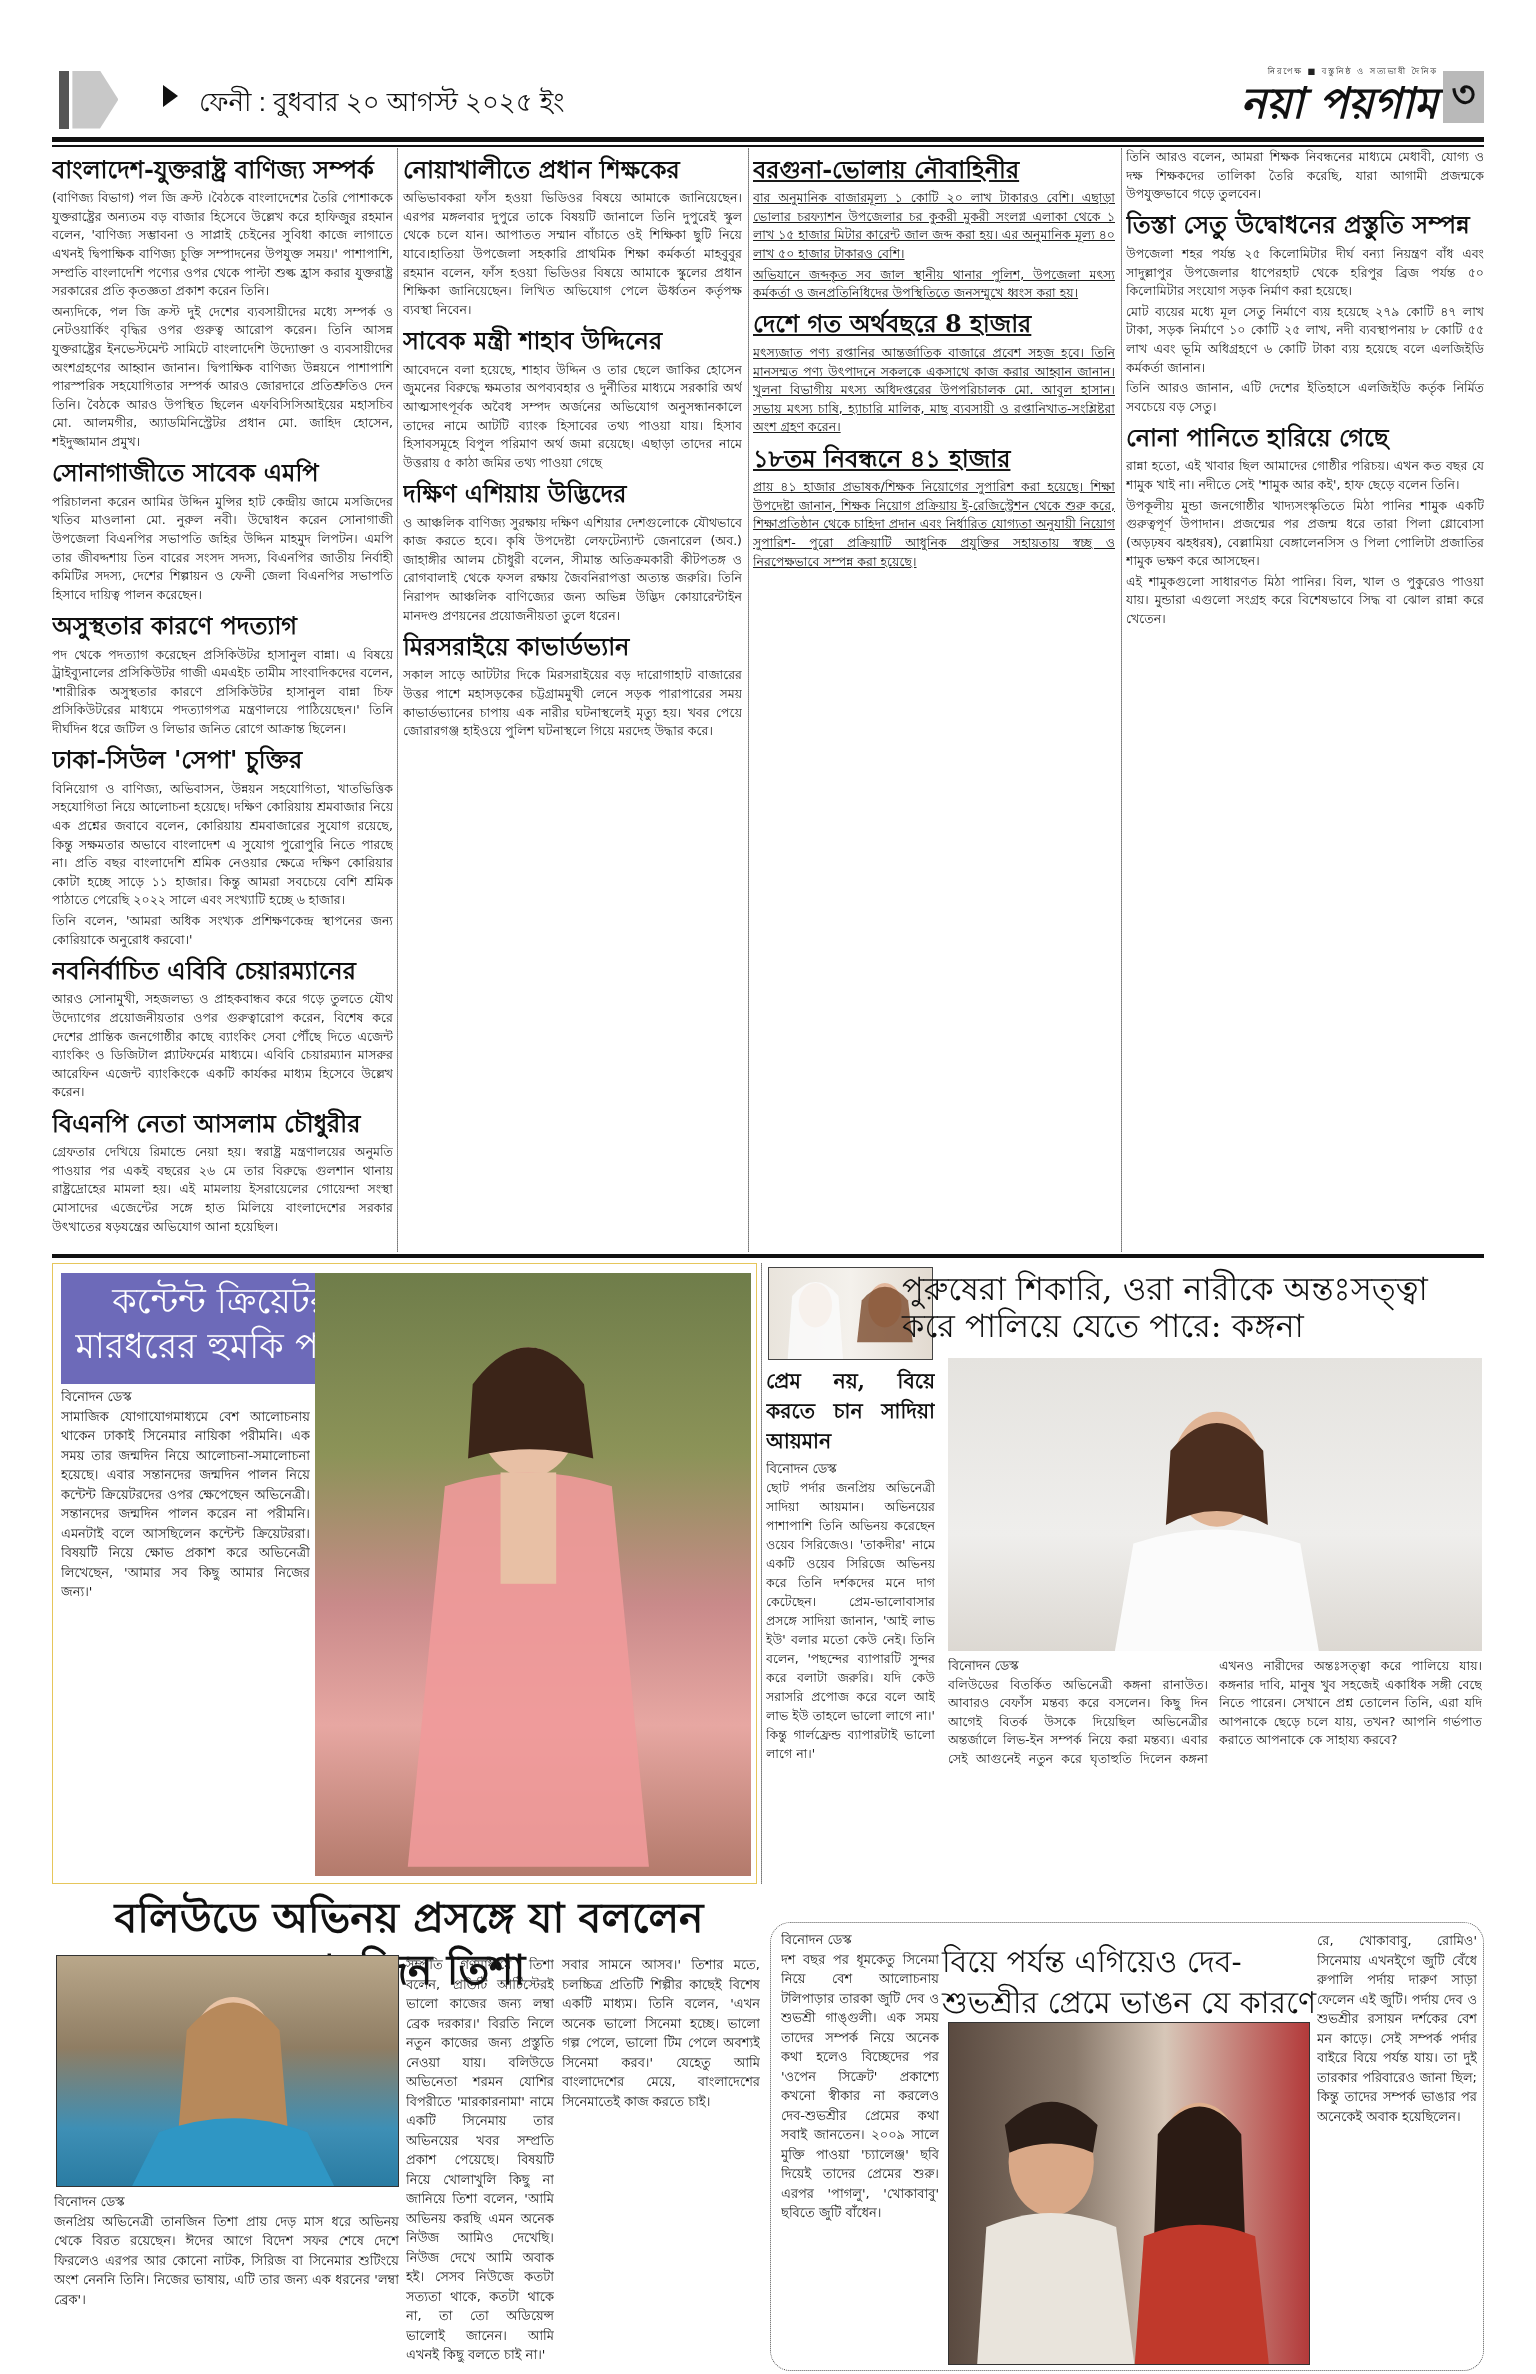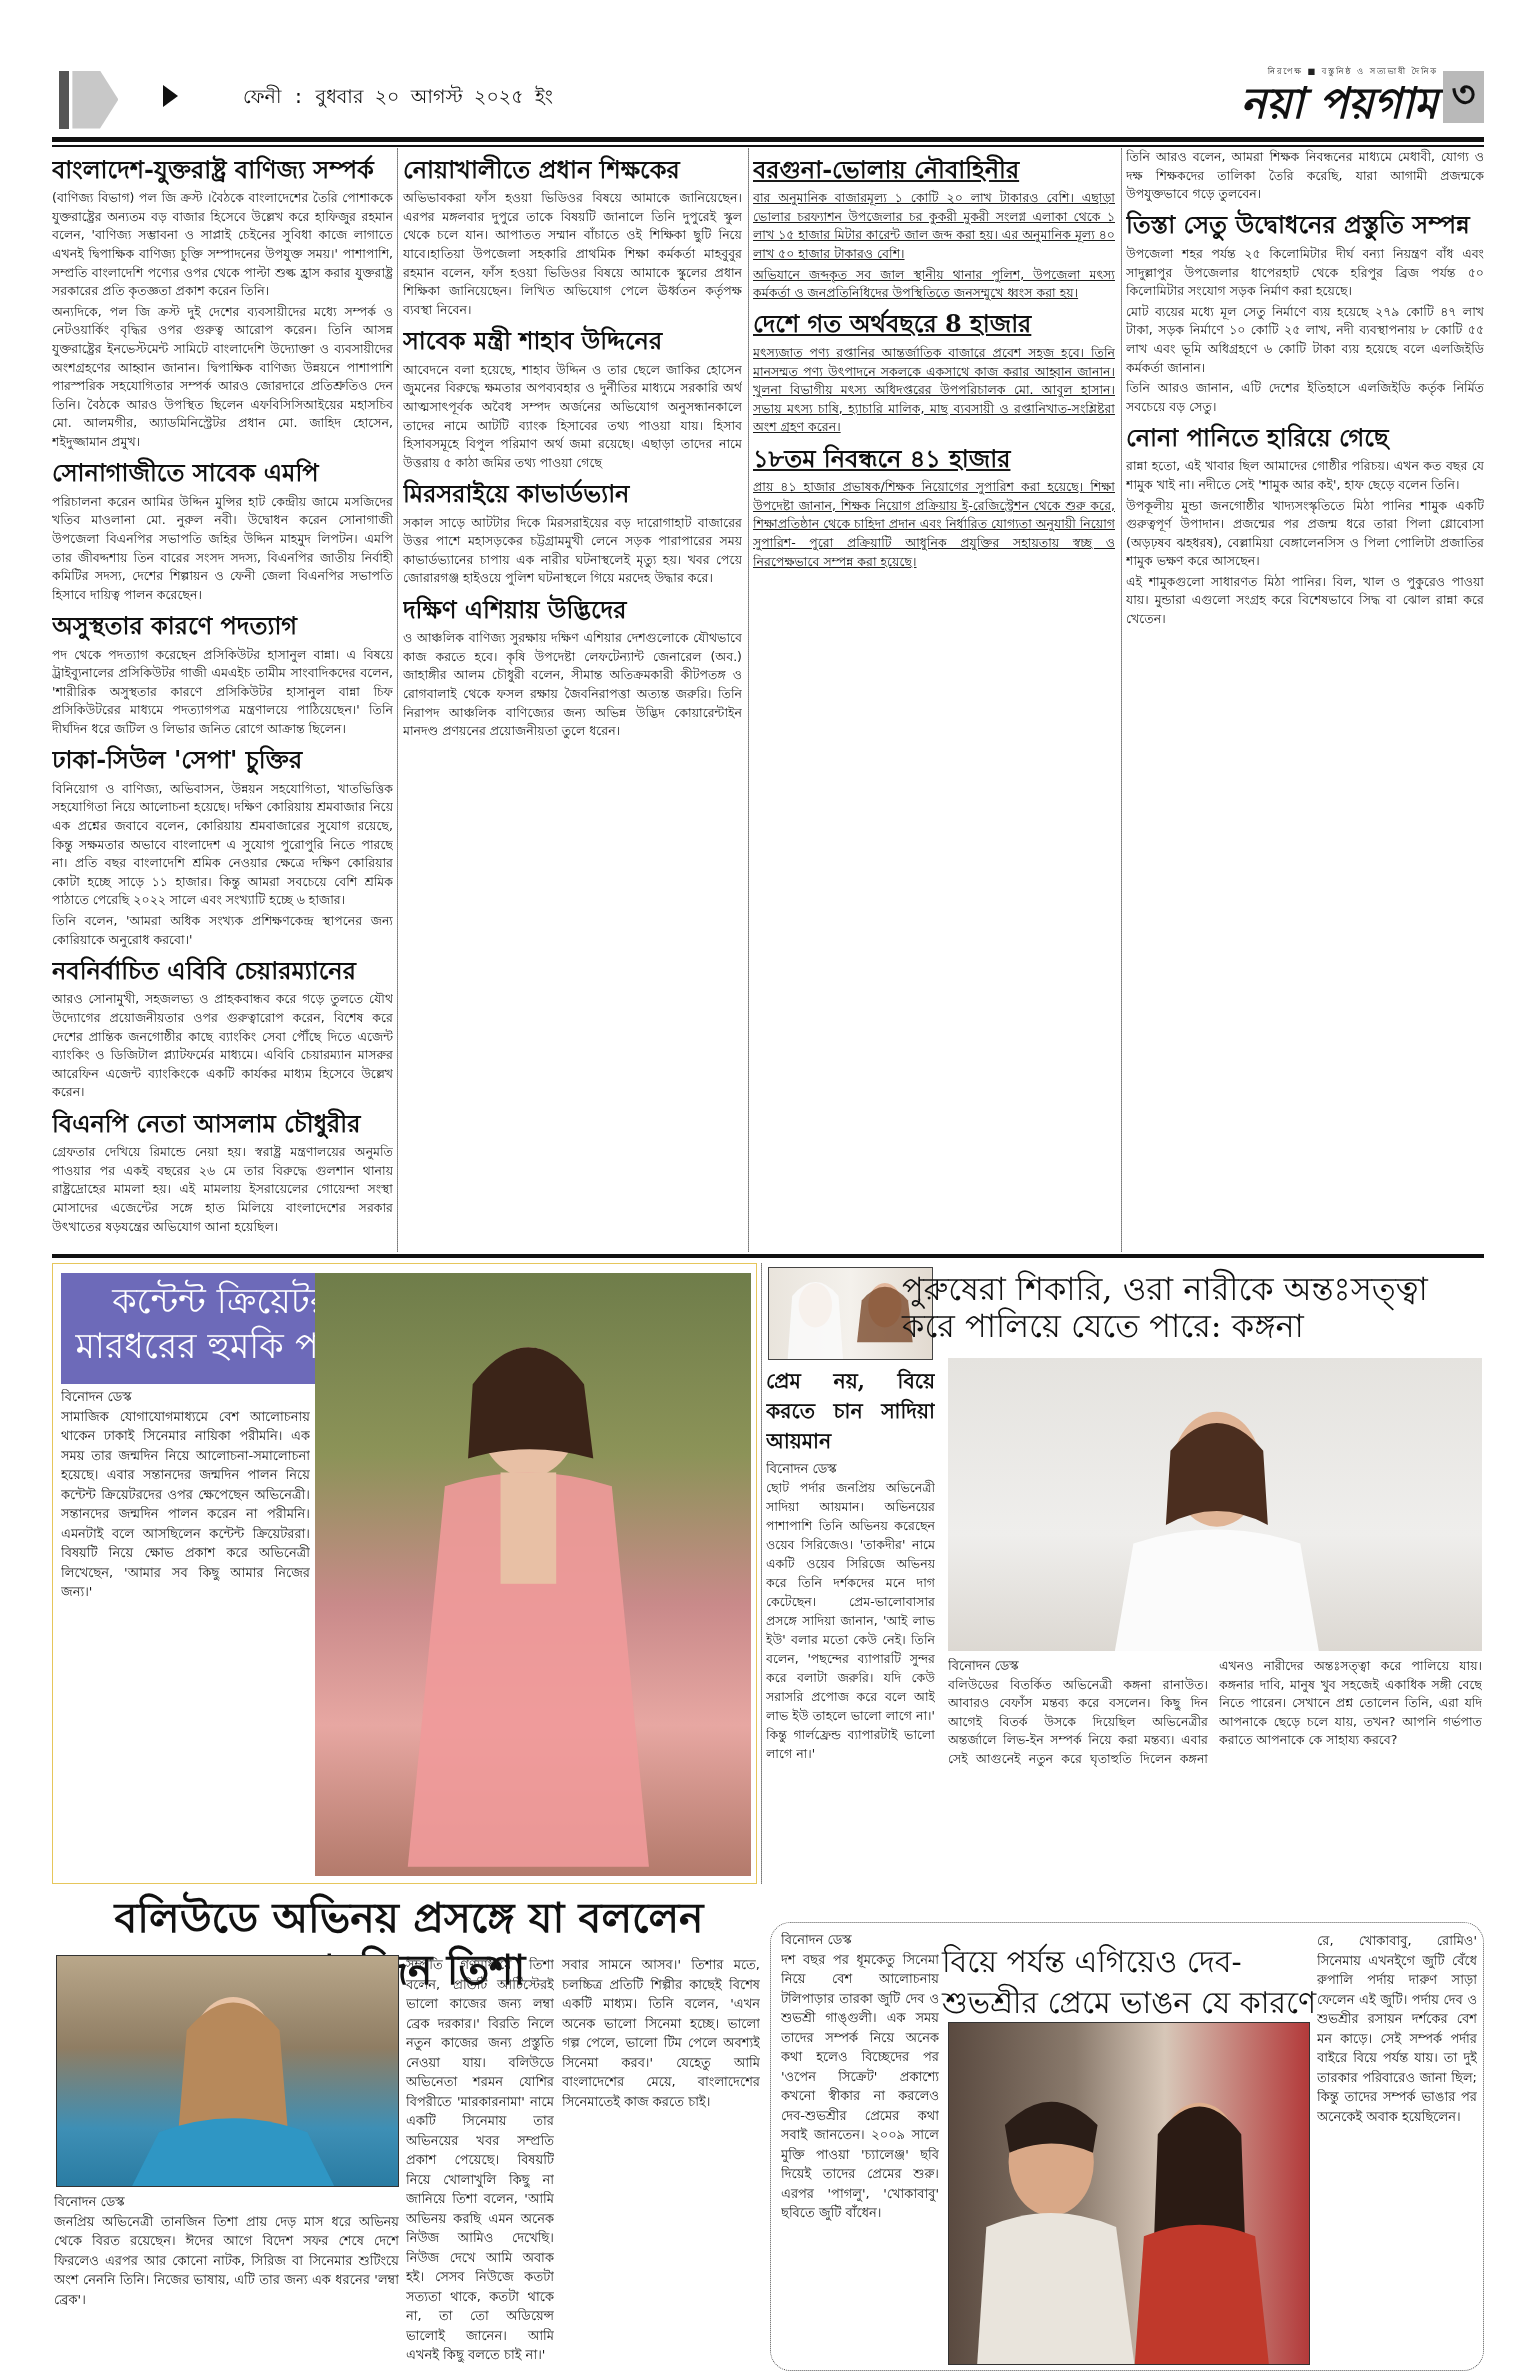--- a/index.html
+++ b/index.html
@@ -5,21 +5,21 @@
   * { box-sizing: border-box; margin: 0; padding: 0; }
   html, body { width: 1536px; height: 2375px; background: #fff; overflow: hidden; }
   body { font-family: "DejaVu Sans", sans-serif; color: #111; position: relative; }
 
   
   .masthead { position: absolute; left: 52px; top: 65px; width: 1432px; height: 67px; }
   .mh-bars { position: absolute; left: 7.4px; top: 5.6px; width: 74px; height: 58px; }
   .mh-bar1 { position: absolute; left: 0; top: 0; width: 9.3px; height: 58px; background: #555; }
   .mh-bar2 { position: absolute; left: 13px; top: 0; width: 46px; height: 58px; background: #c8c8c8; clip-path: polygon(0 0, 60% 0, 100% 50%, 60% 100%, 0 100%); }
   .mh-arrow { position: absolute; left: 111px; top: 20.4px; width: 0; height: 0; border-top: 11px solid transparent; border-bottom: 11px solid transparent; border-left: 15px solid #111; }
-  .mh-date { position: absolute; left: 147px; top: 16.7px; font-size: 19px; font-family: Liberation Mono, monospace; margin-left: 44px; }
+  .mh-date { position: absolute; left: 147px; top: 16.7px; font-size: 26px; font-family: Liberation Sans, sans-serif; }
   .mh-logo { position: absolute; right: 46px; top: 0; height: 67px; display: flex; flex-direction: column; align-items: flex-end; }
   .mh-tag { font-size: 8.3px; letter-spacing: 1.9px; color: #222; }
   .mh-name { font-size: 43px; font-weight: bold; line-height: 48px; font-family: "DejaVu Serif", serif; font-style: italic; }
   .mh-page { position: absolute; right: 0; top: 5.6px; width: 41px; height: 52px; background: #b9b9b9; font-size: 37px; display: flex; align-items: center; justify-content: center; font-weight: bold; }
   .rule-thick { position: absolute; left: 52px; width: 1432px; height: 4.6px; background: #111; }
   .rule-thin { position: absolute; left: 52px; width: 1432px; height: 1.9px; background: #111; }
 
   
   .col { position: absolute; font-family: "DejaVu Sans", sans-serif; font-size: 12.5px; line-height: 18.6px; text-align: justify; color: #1a1a1a; overflow: hidden; }
   .col p { margin-bottom: 1.9px; }
@@ -86,26 +86,26 @@
 <div class="col" style="left:403px; top:148px; width:339px; height:1104px;">
   <div>
     <h2 class="head">নোয়াখালীতে প্রধান শিক্ষকের</h2>
     <p>অভিভাবকরা ফাঁস হওয়া ভিডিওর বিষয়ে আমাকে জানিয়েছেন। এরপর মঙ্গলবার দুপুরে তাকে বিষয়টি জানালে তিনি দুপুরেই স্কুল থেকে চলে যান। আপাতত সম্মান বাঁচাতে ওই শিক্ষিকা ছুটি নিয়ে যাবে।হাতিয়া উপজেলা সহকারি প্রাথমিক শিক্ষা কর্মকর্তা মাহবুবুর রহমান বলেন, ফাঁস হওয়া ভিডিওর বিষয়ে আমাকে স্কুলের প্রধান শিক্ষিকা জানিয়েছেন। লিখিত অভিযোগ পেলে ঊর্ধ্বতন কর্তৃপক্ষ ব্যবস্থা নিবেন।</p>
   </div>
   <div>
     <h2 class="head">সাবেক মন্ত্রী শাহাব উদ্দিনের</h2>
     <p>আবেদনে বলা হয়েছে, শাহাব উদ্দিন ও তার ছেলে জাকির হোসেন জুমনের বিরুদ্ধে ক্ষমতার অপব্যবহার ও দুর্নীতির মাধ্যমে সরকারি অর্থ আত্মসাৎপূর্বক অবৈধ সম্পদ অর্জনের অভিযোগ অনুসন্ধানকালে তাদের নামে আটটি ব্যাংক হিসাবের তথ্য পাওয়া যায়। হিসাব হিসাবসমূহে বিপুল পরিমাণ অর্থ জমা রয়েছে। এছাড়া তাদের নামে উত্তরায় ৫ কাঠা জমির তথ্য পাওয়া গেছে</p>
   </div>
   <div>
+    <h2 class="head">দক্ষিণ এশিয়ায় উদ্ভিদের</h2>
+    <p>ও আঞ্চলিক বাণিজ্য সুরক্ষায় দক্ষিণ এশিয়ার দেশগুলোকে যৌথভাবে কাজ করতে হবে। কৃষি উপদেষ্টা লেফটেন্যান্ট জেনারেল (অব.) জাহাঙ্গীর আলম চৌধুরী বলেন, সীমান্ত অতিক্রমকারী কীটপতঙ্গ ও রোগবালাই থেকে ফসল রক্ষায় জৈবনিরাপত্তা অত্যন্ত জরুরি। তিনি নিরাপদ আঞ্চলিক বাণিজ্যের জন্য অভিন্ন উদ্ভিদ কোয়ারেন্টাইন মানদণ্ড প্রণয়নের প্রয়োজনীয়তা তুলে ধরেন।</p>
+  </div>
+  <div>
     <h2 class="head">মিরসরাইয়ে কাভার্ডভ্যান</h2>
     <p>সকাল সাড়ে আটটার দিকে মিরসরাইয়ের বড় দারোগাহাট বাজারের উত্তর পাশে মহাসড়কের চট্টগ্রামমুখী লেনে সড়ক পারাপারের সময় কাভার্ডভ্যানের চাপায় এক নারীর ঘটনাস্থলেই মৃত্যু হয়। খবর পেয়ে জোরারগঞ্জ হাইওয়ে পুলিশ ঘটনাস্থলে গিয়ে মরদেহ উদ্ধার করে।</p>
-  </div>
-  <div>
-    <h2 class="head">দক্ষিণ এশিয়ায় উদ্ভিদের</h2>
-    <p>ও আঞ্চলিক বাণিজ্য সুরক্ষায় দক্ষিণ এশিয়ার দেশগুলোকে যৌথভাবে কাজ করতে হবে। কৃষি উপদেষ্টা লেফটেন্যান্ট জেনারেল (অব.) জাহাঙ্গীর আলম চৌধুরী বলেন, সীমান্ত অতিক্রমকারী কীটপতঙ্গ ও রোগবালাই থেকে ফসল রক্ষায় জৈবনিরাপত্তা অত্যন্ত জরুরি। তিনি নিরাপদ আঞ্চলিক বাণিজ্যের জন্য অভিন্ন উদ্ভিদ কোয়ারেন্টাইন মানদণ্ড প্রণয়নের প্রয়োজনীয়তা তুলে ধরেন।</p>
   </div>
 </div>
 <div class="vrule" style="left:748px; top:148px; height:1104px;"></div>
 
 <div class="col" style="left:753px; top:148px; width:362px; height:1104px;text-decoration:underline;">
   <div>
     <h2 class="head">বরগুনা-ভোলায় নৌবাহিনীর</h2>
     <p>বার অনুমানিক বাজারমূল্য ১ কোটি ২০ লাখ টাকারও বেশি। এছাড়া ভোলার চরফ্যাশন উপজেলার চর কুকরী মুকরী সংলগ্ন এলাকা থেকে ১ লাখ ১৫ হাজার মিটার কারেন্ট জাল জব্দ করা হয়। এর অনুমানিক মূল্য ৪০ লাখ ৫০ হাজার টাকারও বেশি।</p>
     <p>অভিযানে জব্দকৃত সব জাল স্থানীয় থানার পুলিশ, উপজেলা মৎস্য কর্মকর্তা ও জনপ্রতিনিধিদের উপস্থিতিতে জনসম্মুখে ধ্বংস করা হয়।</p>
   </div>

